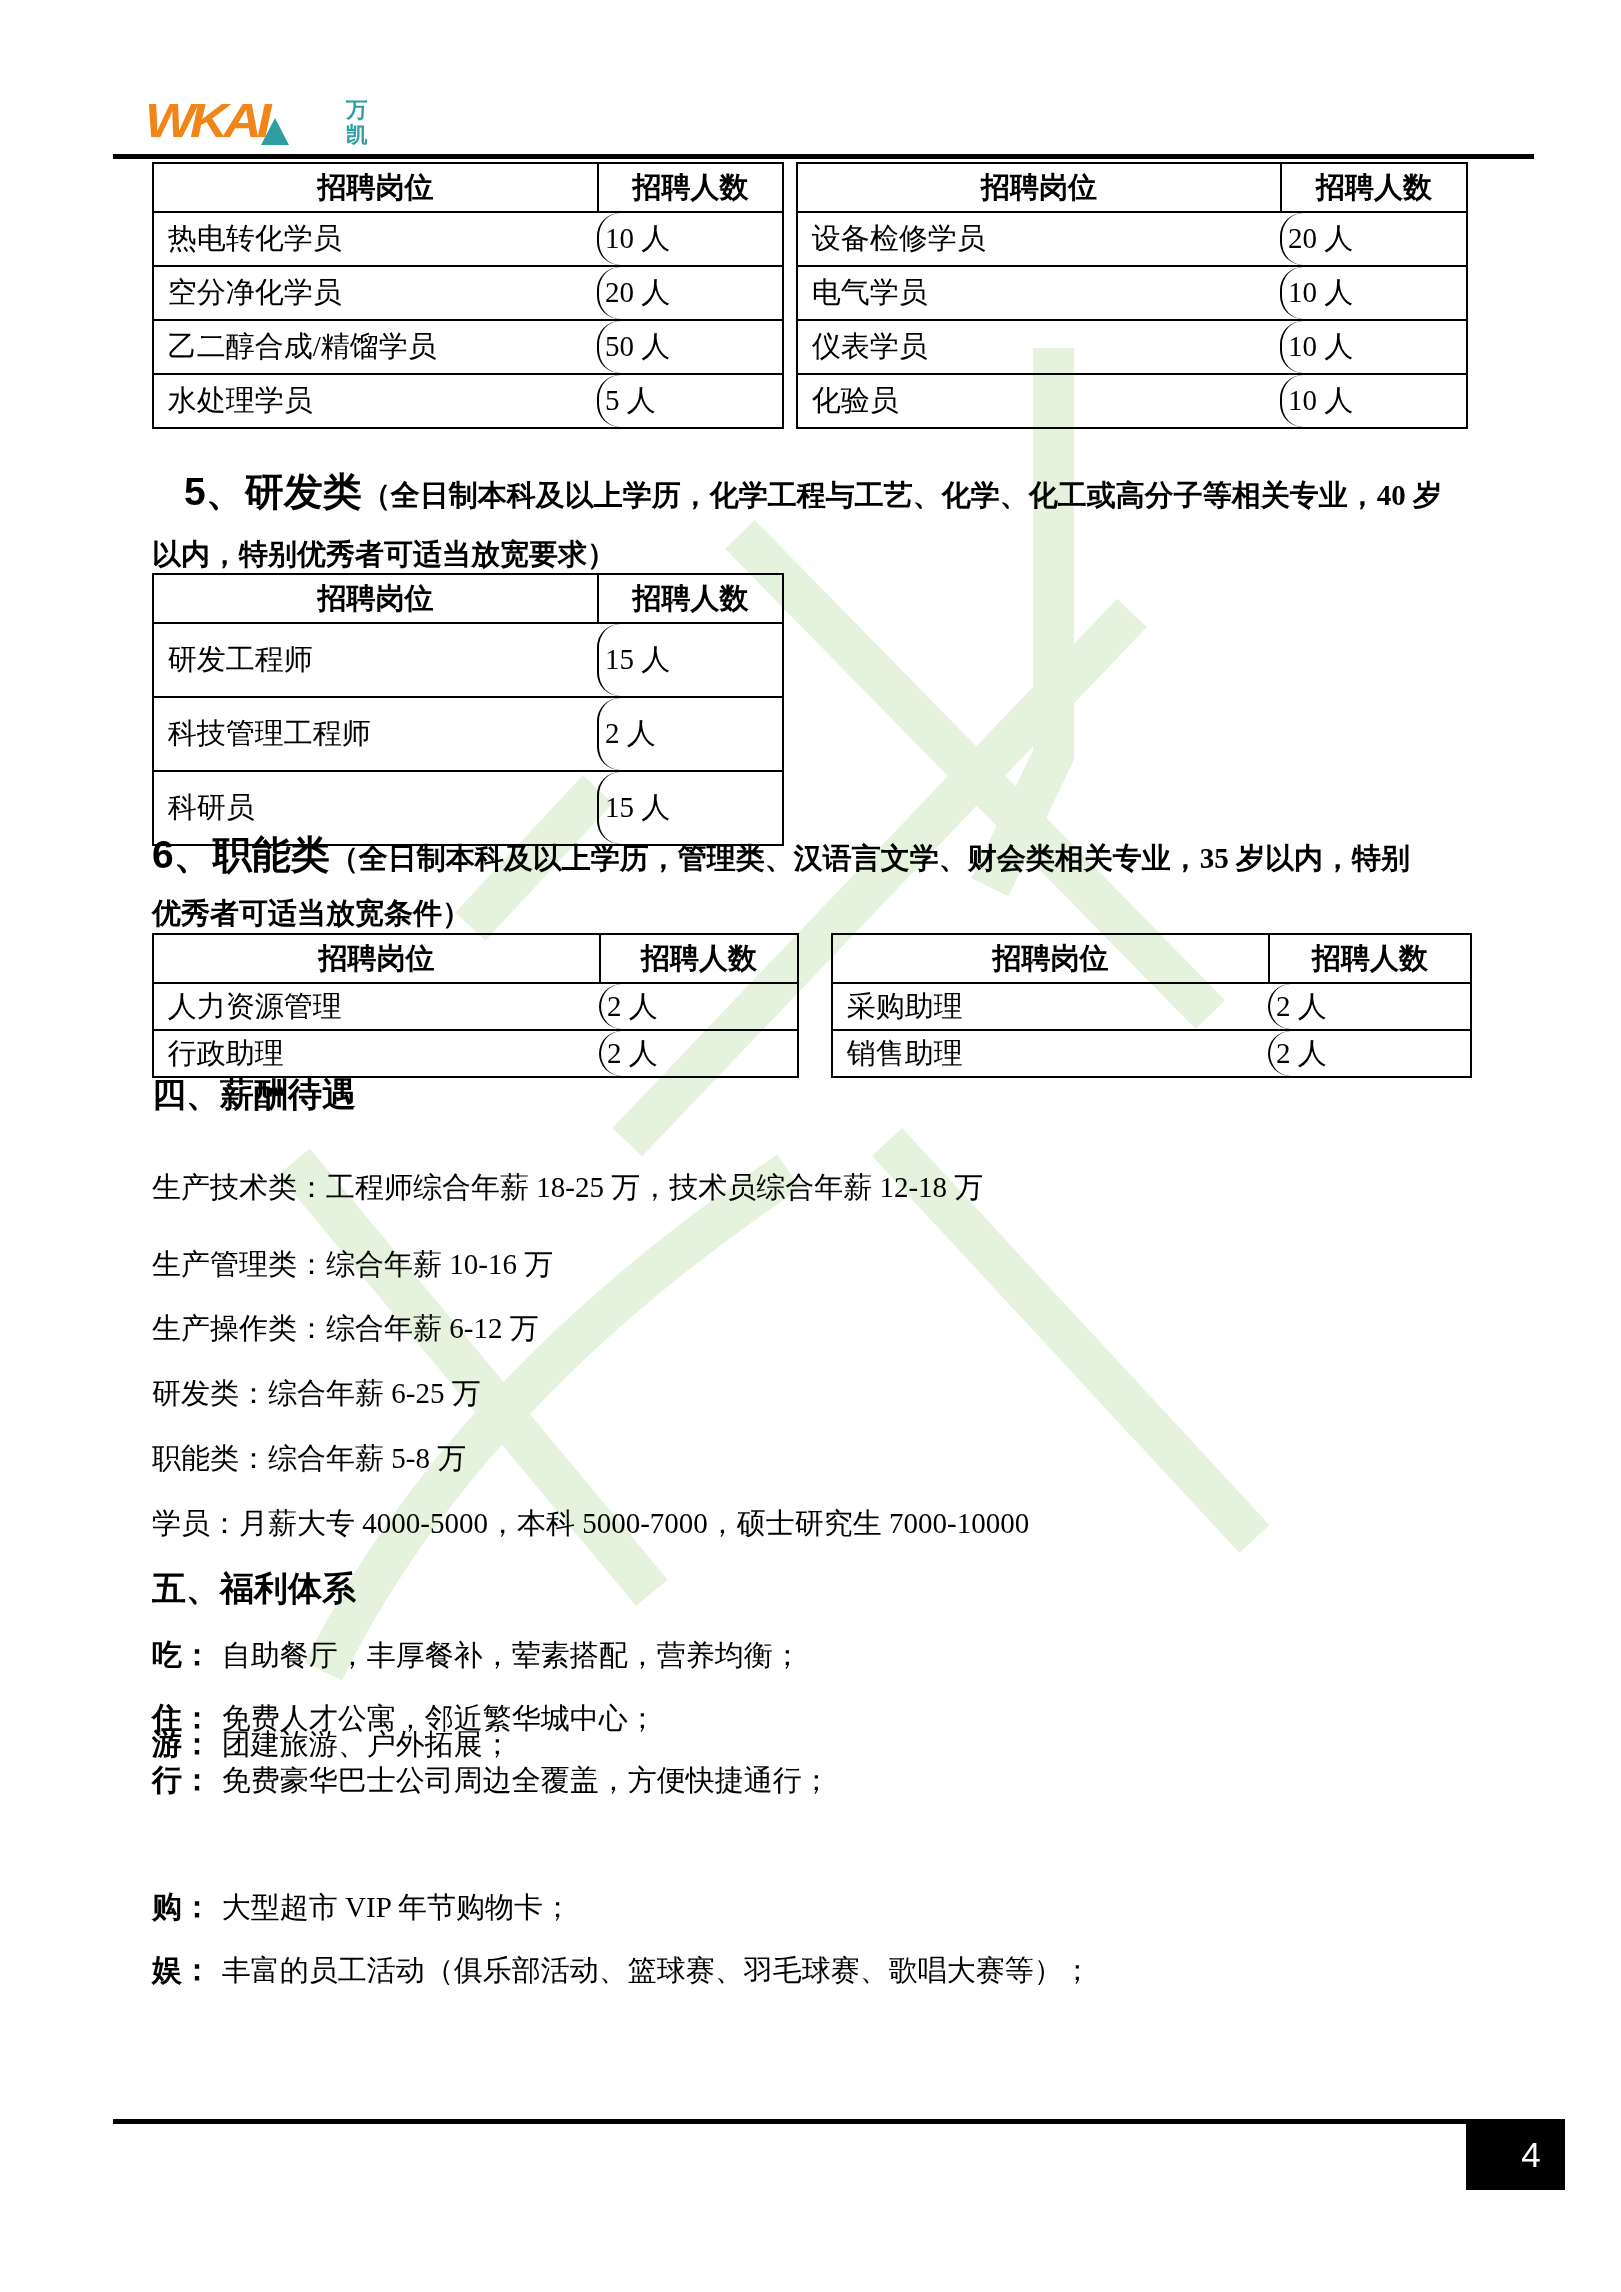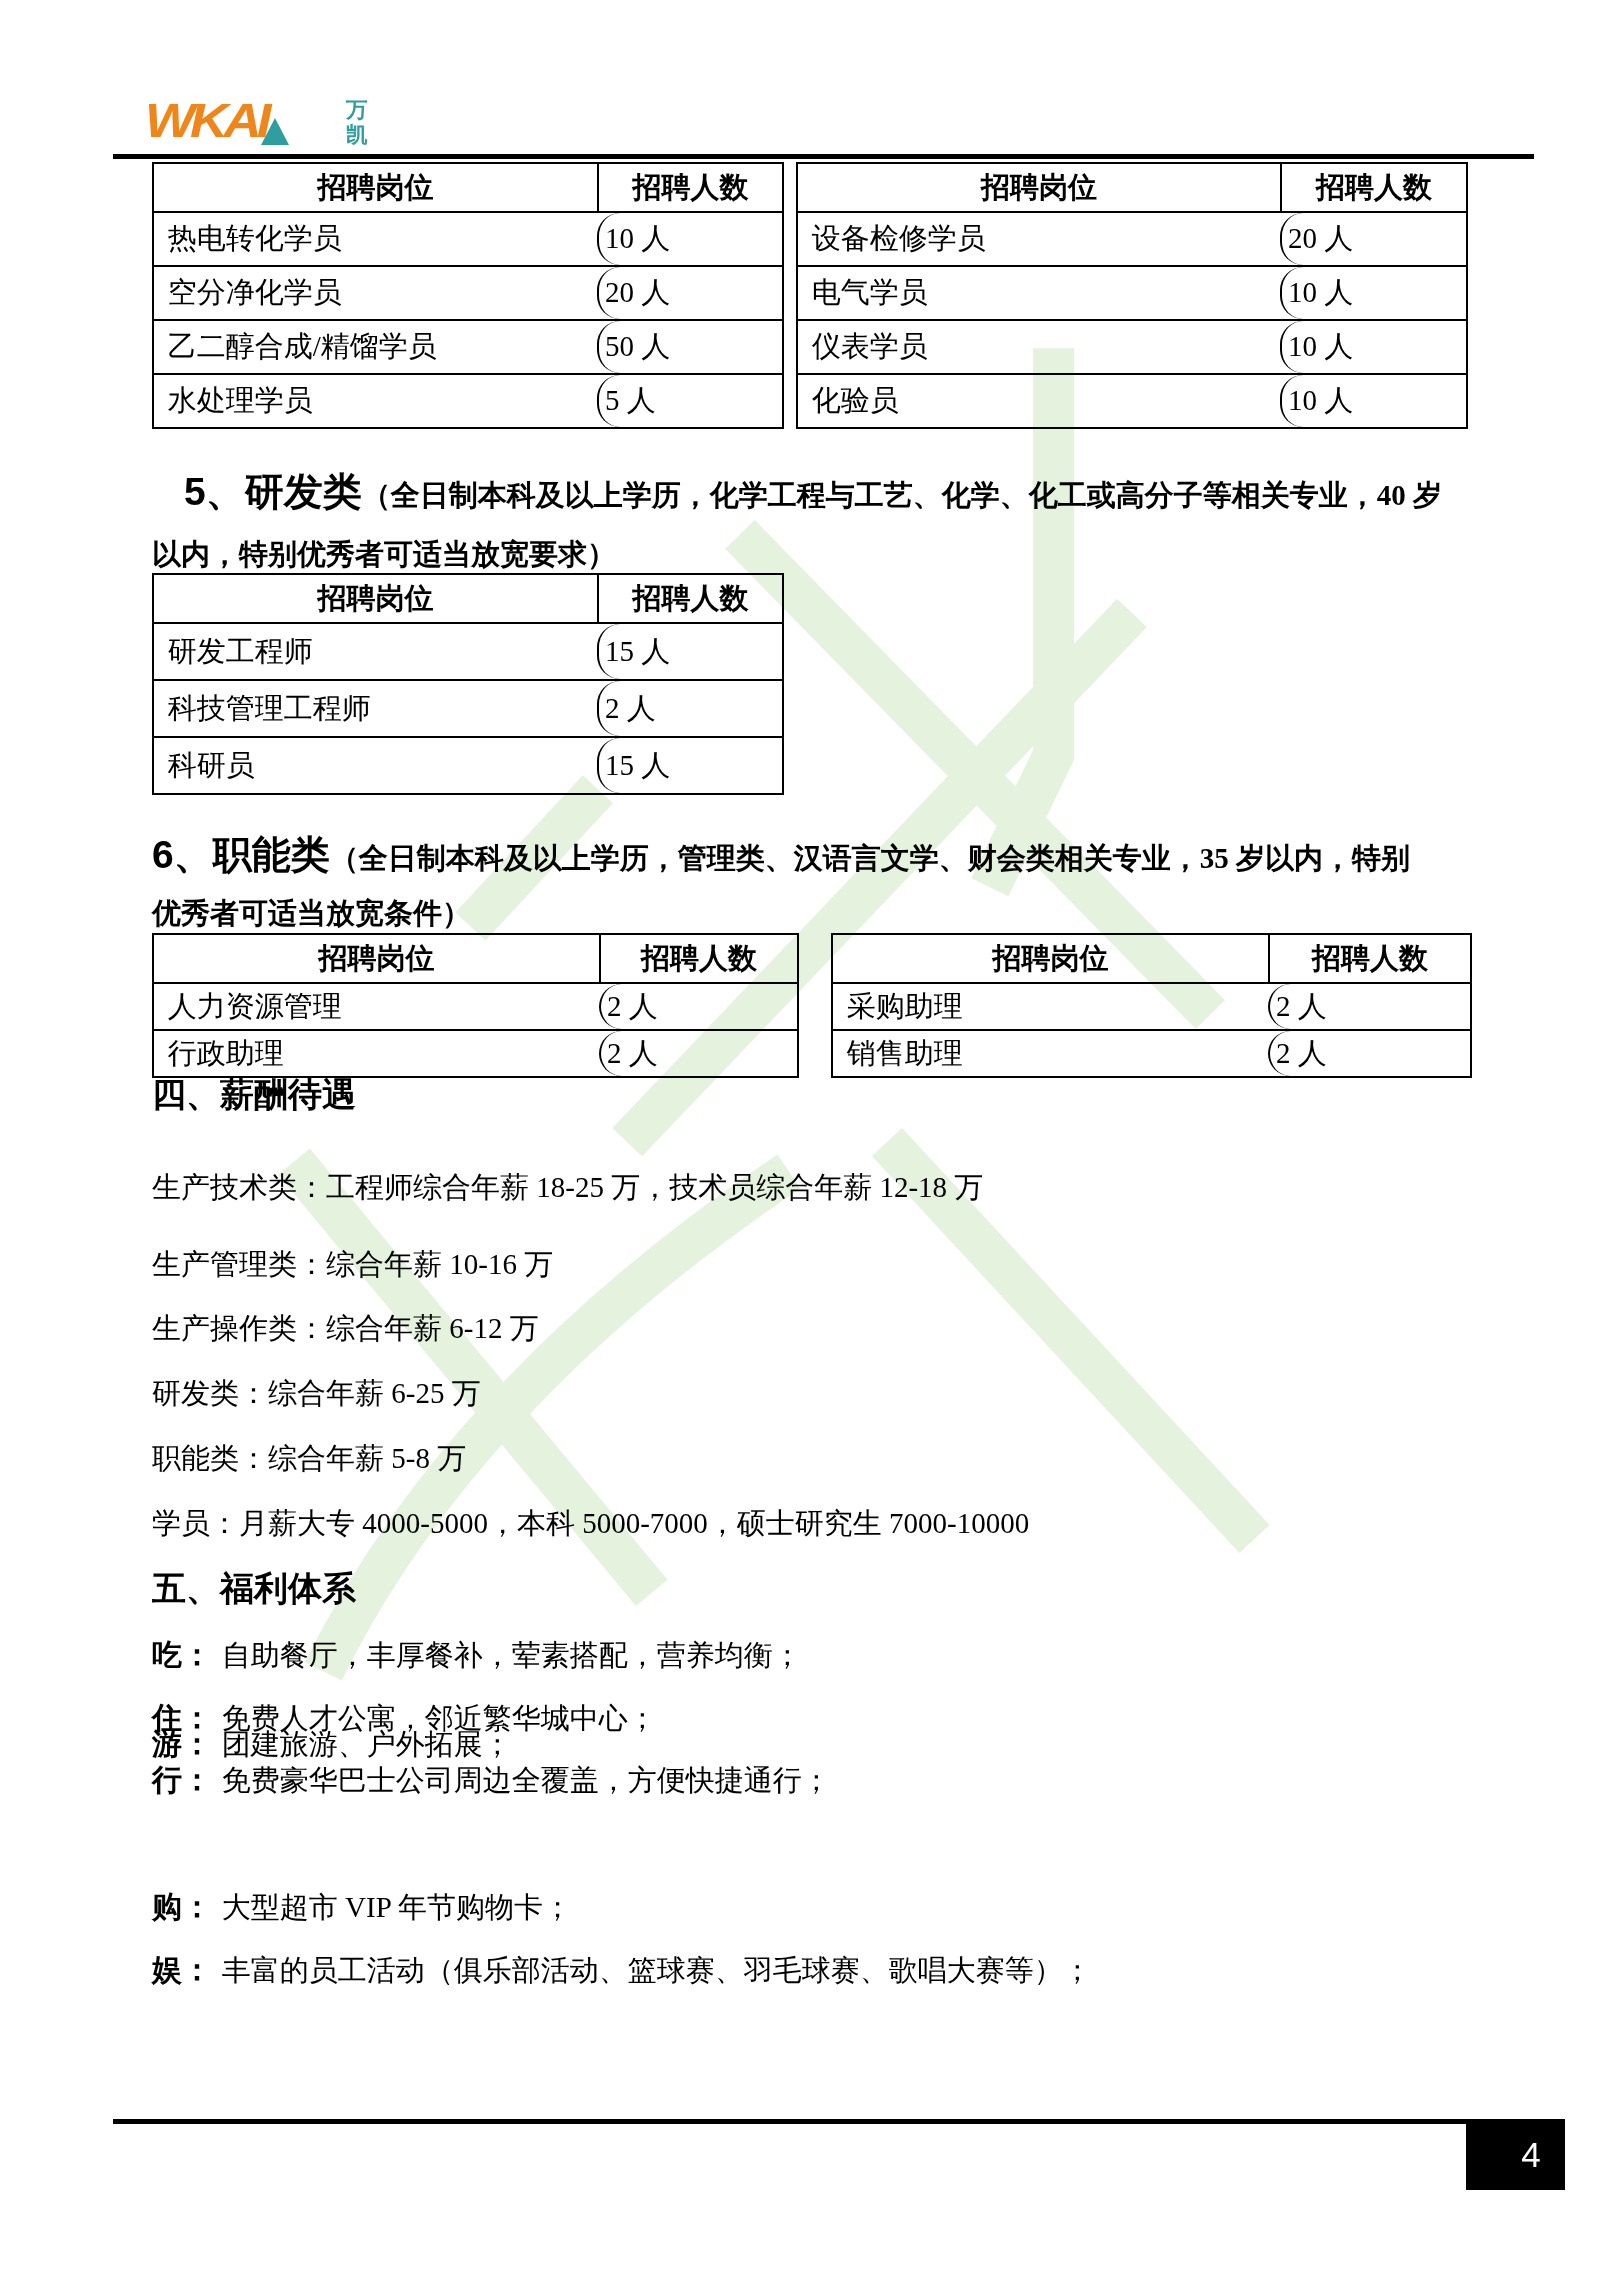--- a/index.html
+++ b/index.html
@@ -27,21 +27,21 @@
   .jt .tcell{display:flex;align-items:center;box-sizing:border-box;}
   .jt .c2{border-left:2px solid #000;flex:1;}
   .jt .rows .tcell.c1{padding-left:13.7px;}
   .jt .rows .tcell.c2{padding-left:6px;border-radius:23px;}
   #t-opleft{left:152px;top:162px;width:632px;}   #t-opleft .c1{width:443px;}
   #t-opright{left:796px;top:162px;width:672px;}  #t-opright .c1{width:482px;}
   #t-rnd{left:152px;top:573px;width:632px;}      #t-rnd .c1{width:443px;}
   #t-funcleft{left:152px;top:933px;width:647px;} #t-funcleft .c1{width:445px;}
   #t-funcright{left:831px;top:933px;width:641px;}#t-funcright .c1{width:435px;}
   #t-opleft .trow,#t-opright .trow{height:52px;}
-  #t-rnd .trow{height:55px;}
+  #t-rnd .trow{height:72px;}
   #t-funcleft .trow,#t-funcright .trow{height:45px;}
   
   .sec-line1{position:absolute;left:152px;white-space:nowrap;}
   .sec-prefix{font-family:"Liberation Sans",sans-serif;font-weight:bold;font-size:39px;}
   .sec-note{font-weight:bold;font-size:29px;}
   .sec-line2{position:absolute;left:152px;font-weight:bold;font-size:29px;white-space:nowrap;}
   #h5-1{top:465px;margin-left:32px;} #h5-2{top:535px;}
   #h6-1{top:828px;} #h6-2{top:894px;}
   
   .big-title{position:absolute;left:152px;font-family:"Liberation Sans",sans-serif;

